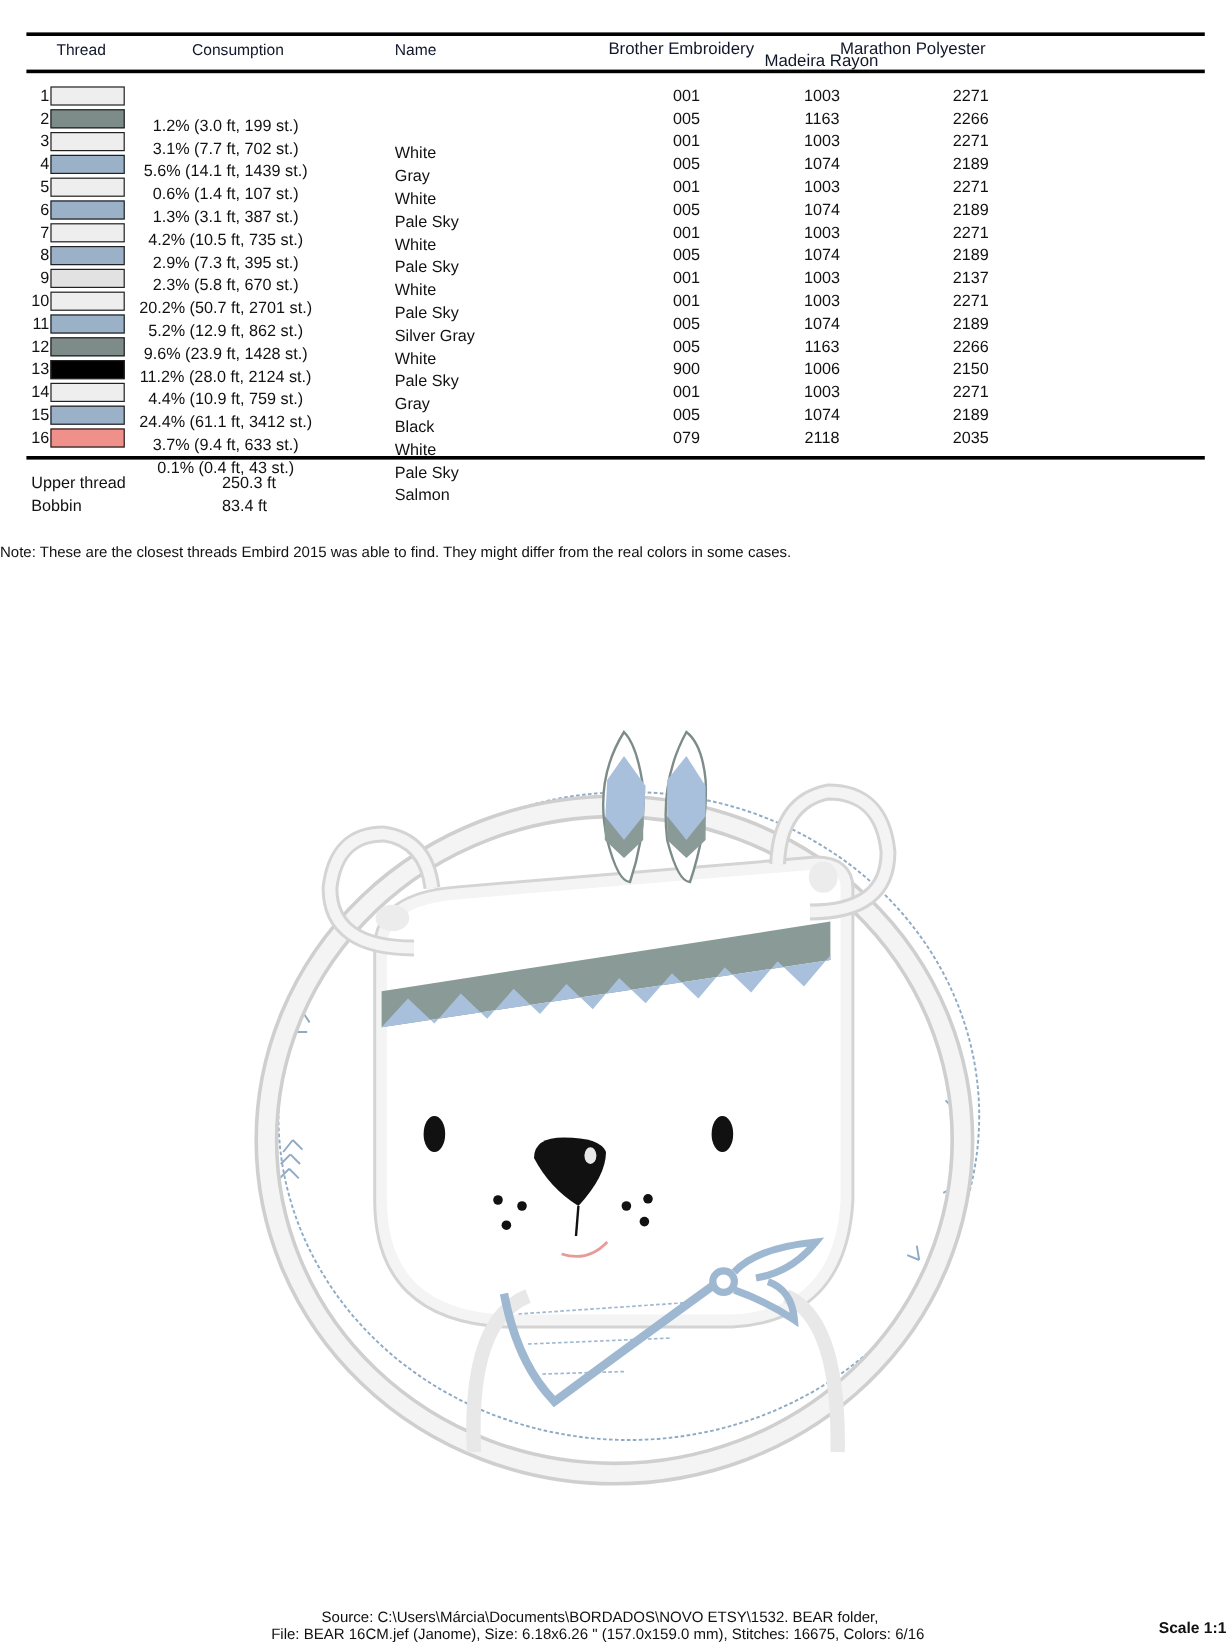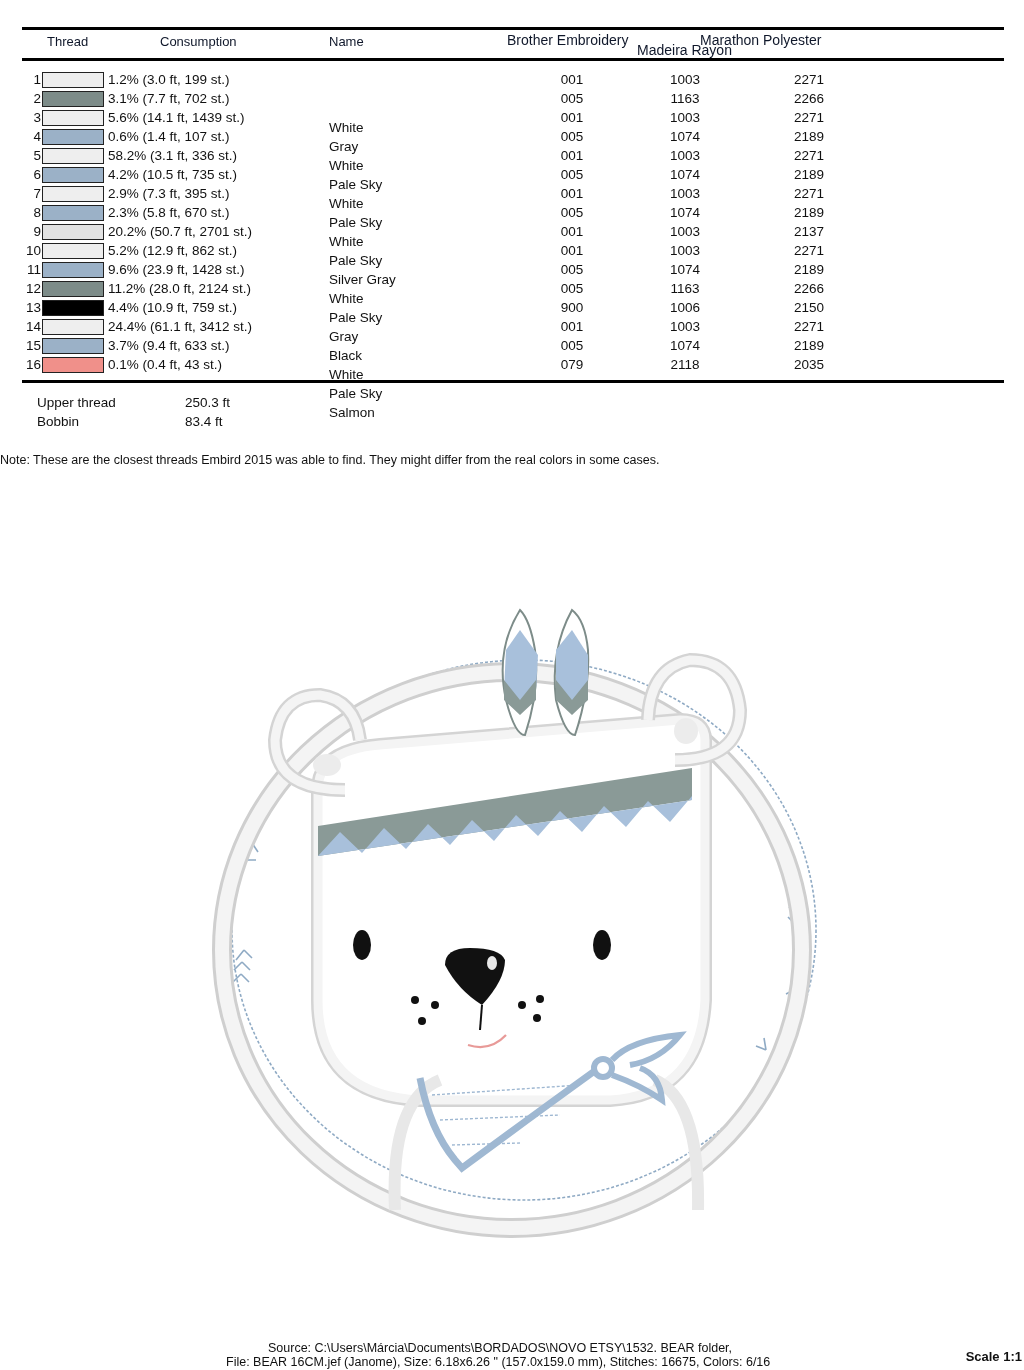--- a/index.html
+++ b/index.html
@@ -12,28 +12,28 @@
     .rule-bottom { top: 380px; }
 
     .hdr { position: absolute; font-weight: normal; font-size: 13px; color: #0f172a; white-space: nowrap; }
     .hdr-small { font-size: 14px; }
 
     .rows { position: absolute; left: 0; top: 70px; width: 1024px; }
     .row { position: absolute; left: 0; width: 1024px; height: 19px; font-size: 13.5px; line-height: 19px; }
     .cell { position: absolute; white-space: nowrap; }
     .idx { left: 0; width: 41px; text-align: right; }
     .swatch { left: 42px; top: 2px; width: 62px; height: 16px; border: 1px solid #222; }
-    .cons { left: 108px; width: 180px; text-align: left; }
+    .cons { left: 98px; width: 180px; text-align: center; margin-top: 25px; }
     .name { left: 329px; margin-top: 48px; }
     .brother { left: 540px; width: 64px; text-align: center; }
     .madeira { left: 655px; width: 60px; text-align: center; }
     .marathon { left: 778px; width: 62px; text-align: center; }
 
     .totals { position: absolute; left: 22px; font-size: 13.5px; }
-    .totals .lbl { position: absolute; left: 15px; white-space: nowrap; text-align: center; }
+    .totals .lbl { position: absolute; left: 4px; white-space: nowrap; text-align: center; }
     .totals .val { position: absolute; left: 163px; white-space: nowrap; }
 
     .note { position: absolute; left: 0; top: 453px; font-size: 12.5px; white-space: nowrap; }
 
     .design { position: absolute; left: 0; top: 480px; width: 1024px; height: 850px; }
     .footer-line { position: absolute; white-space: nowrap; }
     .scale { position: absolute; right: 2px; top: 1349px; font-weight: bold; font-size: 13px; white-space: nowrap; }
   </style>
 </head>
 <body>
@@ -81,21 +81,21 @@
     <span class="cell swatch" style="background: rgb(155, 177, 199);"></span>
     <span class="cell cons">0.6% (1.4 ft, 107 st.)</span>
     <span class="cell name">Pale Sky</span>
     <span class="cell brother">005</span>
     <span class="cell madeira">1074</span>
     <span class="cell marathon">2189</span>
   </div>
   <div class="row" style="top:76px">
     <span class="cell idx">5</span>
     <span class="cell swatch" style="background: rgb(238, 238, 238);"></span>
-    <span class="cell cons">58.2% (3.1 ft, 336 st.)</span>
+    <span class="cell cons">1.3% (3.1 ft, 387 st.)</span>
     <span class="cell name">White</span>
     <span class="cell brother">001</span>
     <span class="cell madeira">1003</span>
     <span class="cell marathon">2271</span>
   </div>
   <div class="row" style="top:95px">
     <span class="cell idx">6</span>
     <span class="cell swatch" style="background: rgb(155, 177, 199);"></span>
     <span class="cell cons">4.2% (10.5 ft, 735 st.)</span>
     <span class="cell name">Pale Sky</span>

